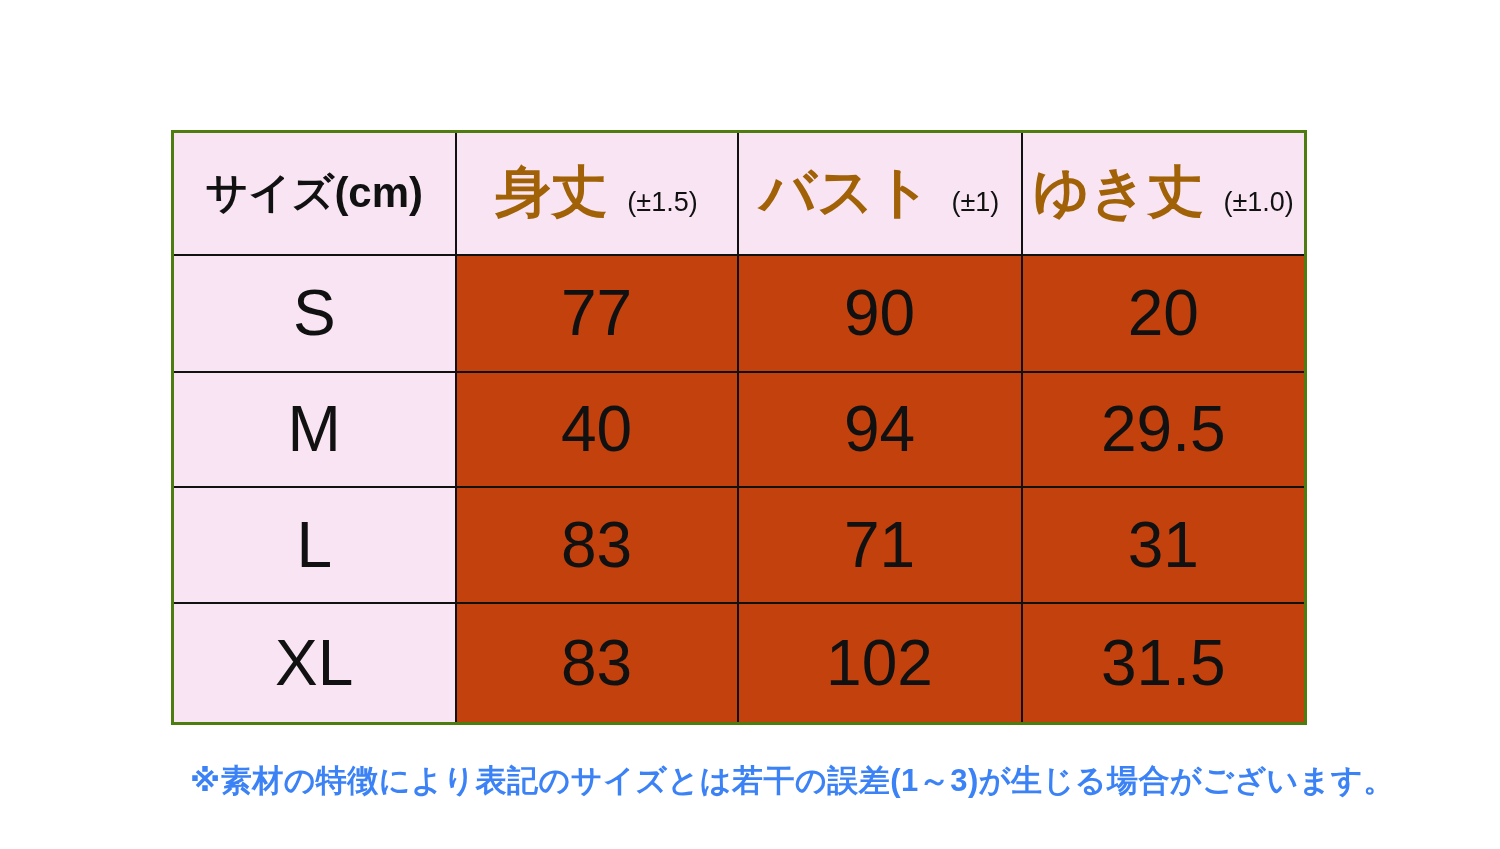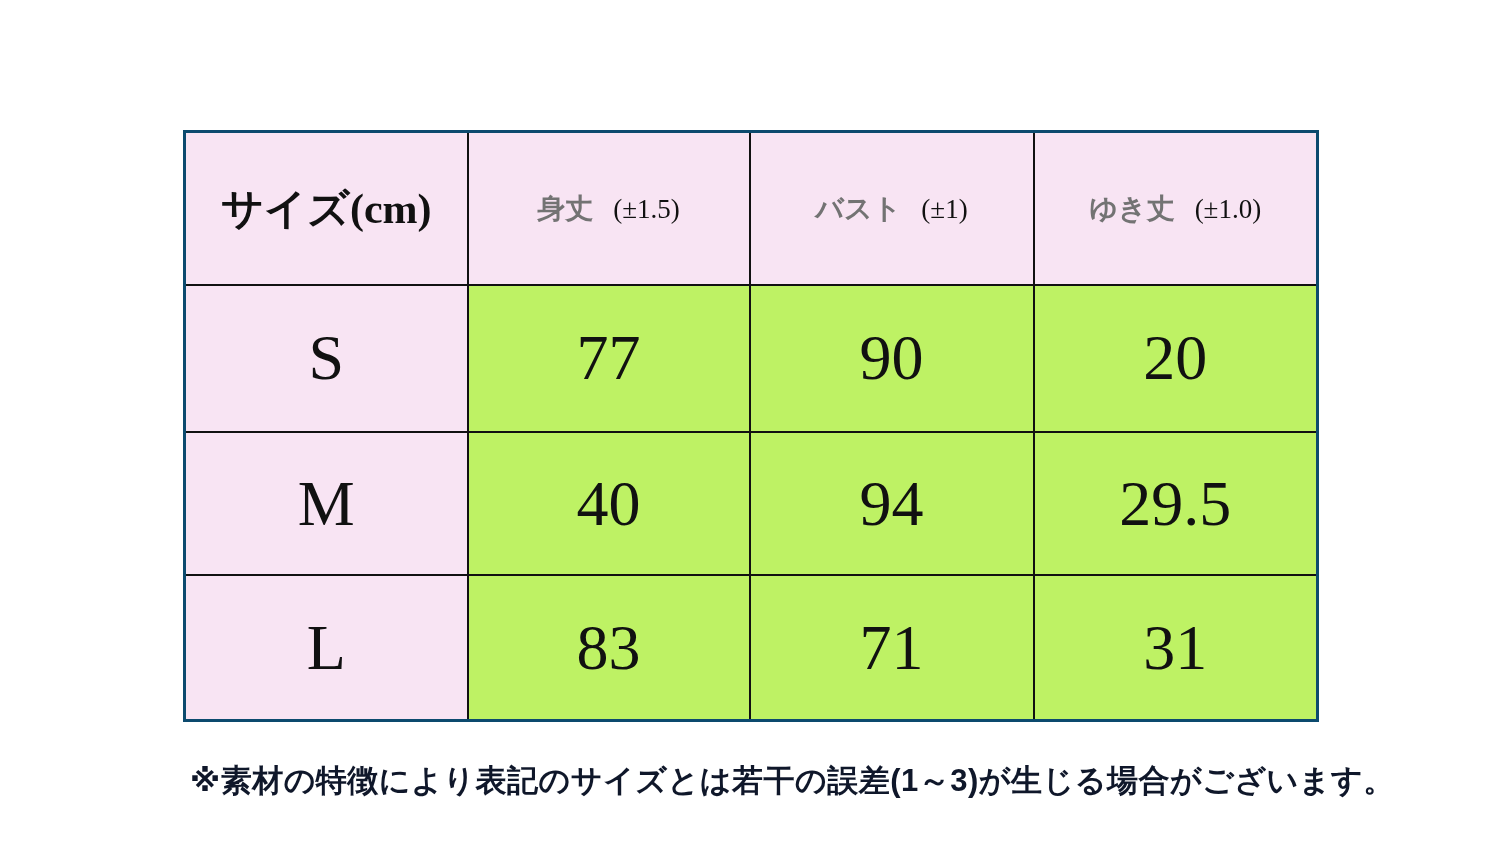--- a/index.html
+++ b/index.html
@@ -9,43 +9,42 @@
     font-family: "Liberation Sans", "DejaVu Sans", sans-serif;
   }
   .page {
     position: relative;
     width: 1500px; height: 849px;
     background: #ffffff;
     overflow: hidden;
   }
   table.size-chart {
     position: absolute;
-    left: 183px; top: 130px;
+    left: 171px; top: 130px;
     width: 1133px; height: 592px;
     border-collapse: collapse;
     table-layout: fixed;
-    border: 3px solid #0c4a6e;
-    font-family: Liberation Serif, serif;
+    border: 3px solid #4d7c0f;
   }
   table.size-chart td, table.size-chart th {
     border: 2px solid #111111;
     text-align: center;
     vertical-align: middle;
     padding: 0;
     overflow: hidden;
     white-space: nowrap;
   }
   
   .cell-pink { background: #f8e4f3; }
-  .cell-white { background: #bef264; margin-left: 36px; }
+  .cell-white { background: #c2410c; margin-left: 36px; }
 
   .hdr-label {
-    font-size: 28px;
+    font-size: 56px;
     font-weight: 700;
-    color: #737373;
+    color: #a16207;
     letter-spacing: 0px;
   }
   .hdr-unit {
     font-size: 42px;
     font-weight: 700;
     color: #111111;
   }
   .hdr-tol {
     font-size: 27px;
     font-weight: 400;
@@ -61,21 +60,21 @@
     font-size: 64px;
     font-weight: 400;
     color: #111111;
   }
   .note {
     position: absolute;
     left: 190px; top: 760px;
     width: 1260px;
     font-size: 31px;
     font-weight: 700;
-    color: #0f172a;
+    color: #3b82f6;
     letter-spacing: 0.5px;
     white-space: nowrap;
   }
 </style>
 </head>
 <body>
 
 <div class="page">
 
   <table class="size-chart">
@@ -139,18 +138,32 @@
           <span class="num">83</span>
         </td>
         <td class="cell-white">
           <span class="num">71</span>
         </td>
         <td class="cell-white">
           <span class="num">31</span>
         </td>
       </tr>
 
+      <tr style="height:121px">
+        <td class="cell-pink">
+          <span class="size-letter">XL</span>
+        </td>
+        <td class="cell-white">
+          <span class="num">83</span>
+        </td>
+        <td class="cell-white">
+          <span class="num">102</span>
+        </td>
+        <td class="cell-white">
+          <span class="num">31.5</span>
+        </td>
+      </tr>
     </tbody>
   </table>
 
   <div class="note">※素材の特徴により表記のサイズとは若干の誤差(1～3)が生じる場合がございます。</div>
 
 </div>
 
 </body></html>

